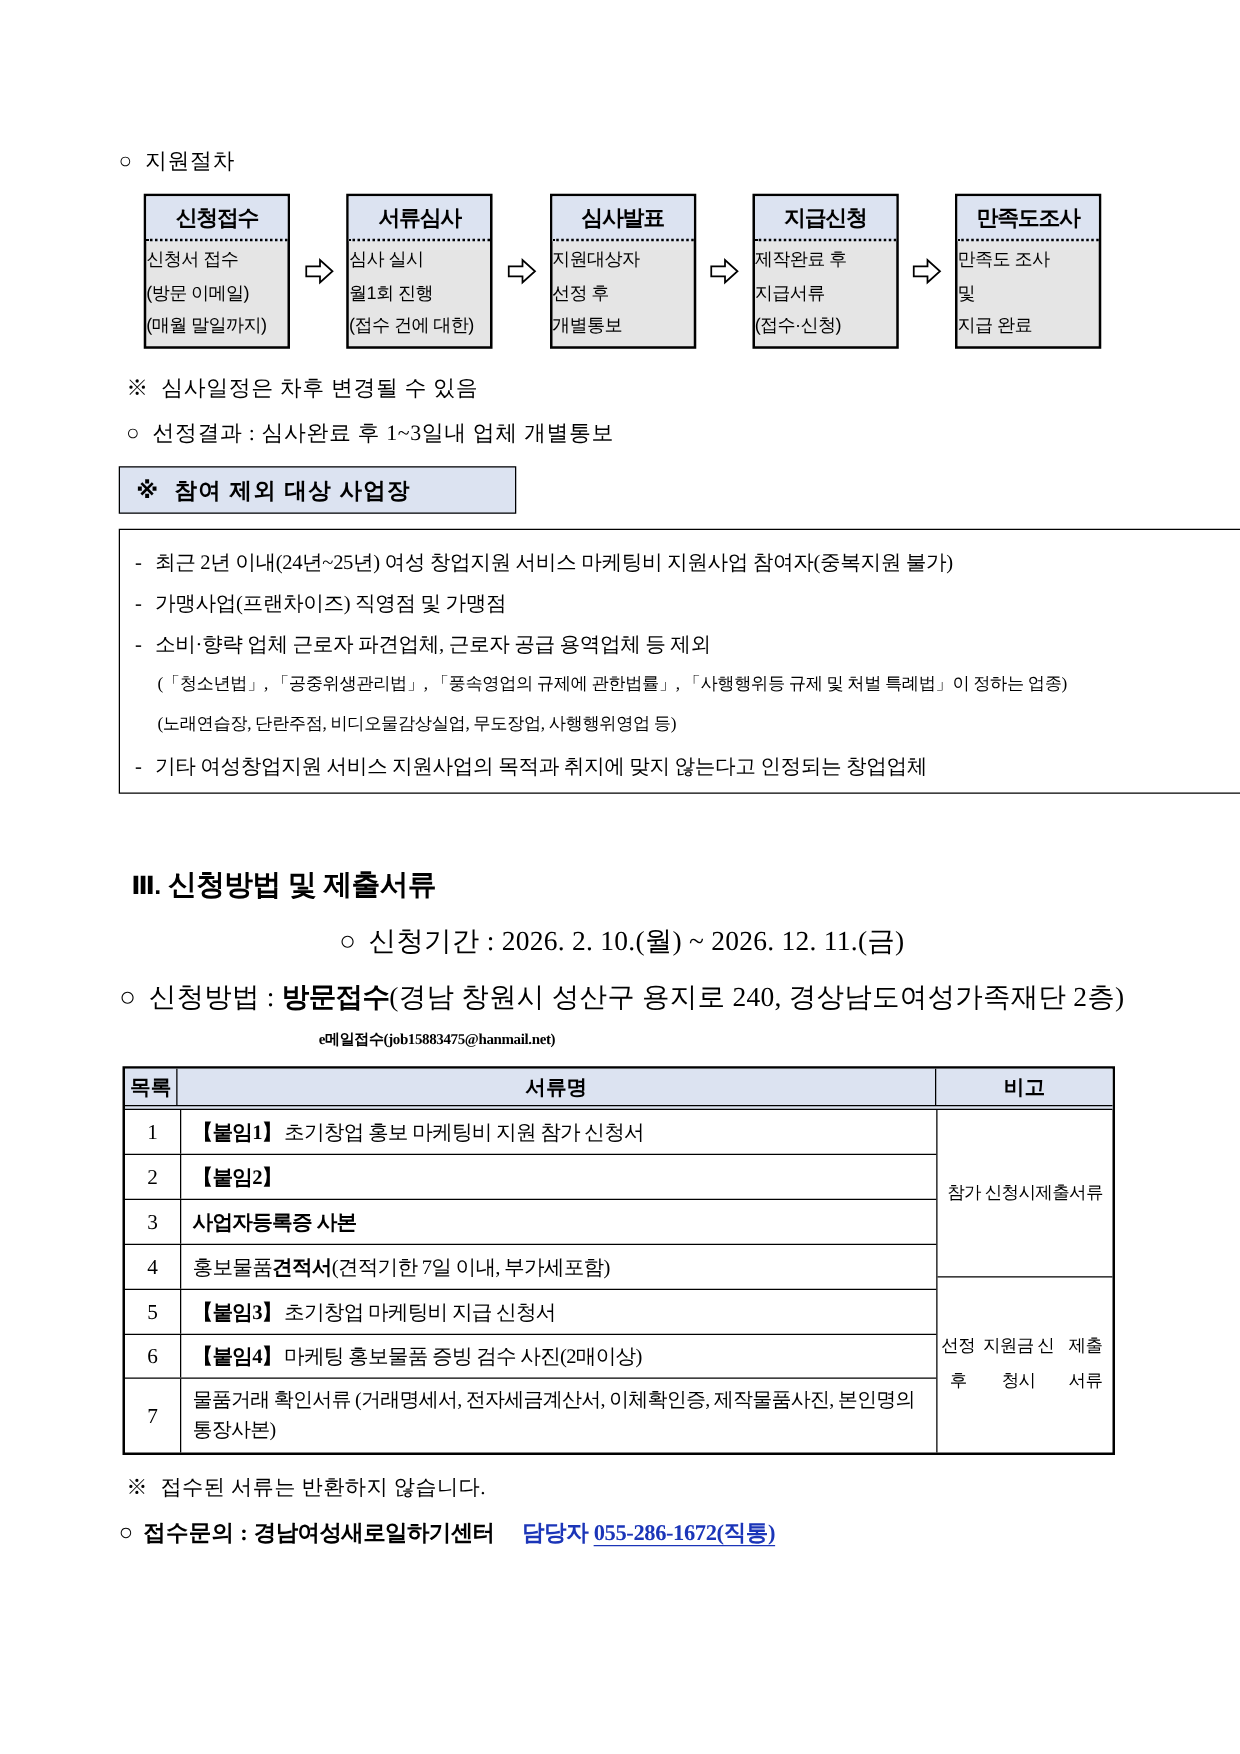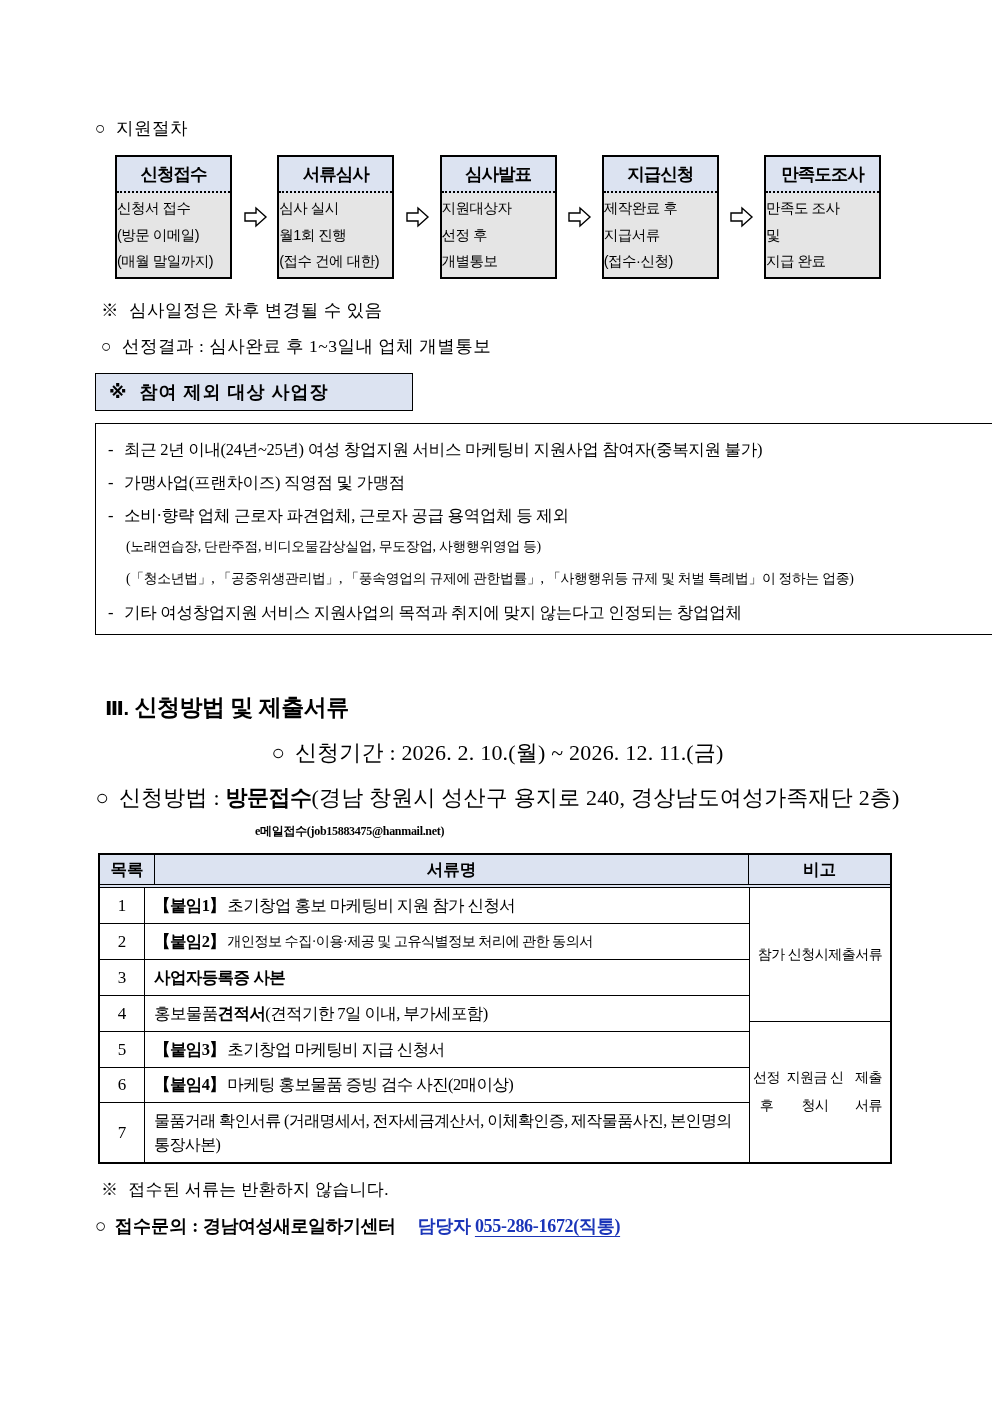--- a/index.html
+++ b/index.html
@@ -64,21 +64,21 @@
   .sec3-heading .numeral { font-size:20px; margin-right:6px; }
   .sec3-line { margin-top:15px; font-size:22px; letter-spacing:0.2px; white-space:nowrap;text-align:center; }
   .sec3-line .bullet { margin-right:10px; }
   .sec3-line .bold-sans { font-weight:bold; font-family:"Liberation Sans","DejaVu Sans",sans-serif; letter-spacing:-0.5px; }
   .email-line { margin-top:10px; margin-left:160px; font-weight:bold; font-size:12px; letter-spacing:-0.3px; }
 
   
   .doc-table { margin-top:13px; margin-left:3px; width:794px; border:2px solid #000; }
   .thead { display:flex; background:var(--panel-fill,#dce3f1); border-bottom:4px double #000; height:33px; }
   .th { display:flex; align-items:center; justify-content:center; font-weight:bold; font-size:16.5px; }
-  .th-no { width:55px; border-right:1.5px solid #000; }
+  .th-no { width:42px; border-right:1.5px solid #000; }
   .th-name { flex:1; border-right:1.5px solid #000; }
   .th-note { width:141px; }
   .tbody { display:flex; }
   .tbody-left { flex:1; display:flex; flex-direction:column; }
   .trow { display:flex; border-bottom:1.5px solid #000; height:36px; }
   .trow.tall { height:59px; border-bottom:none; }
   .trow:nth-child(6) { height:35px; }
   .td-no { width:45px; border-right:1.5px solid #000; display:flex; align-items:center; justify-content:center; font-size:17px; }
   .td-name { flex:1; display:flex; align-items:center; padding:2px 8px 2px 9px; font-size:16.5px; letter-spacing:-0.6px; white-space:nowrap; }
   .td-name .tag { font-weight:600; margin-right:2px; }
@@ -199,24 +199,24 @@
     <div class="excl-item">
       <span class="dash">-</span><span>최근 2년 이내(24년~25년) 여성 창업지원 서비스 마케팅비 지원사업 참여자(중복지원 불가)</span>
     </div>
     <div class="excl-item">
       <span class="dash">-</span><span>가맹사업(프랜차이즈) 직영점 및 가맹점</span>
     </div>
     <div class="excl-item">
       <span class="dash">-</span><span>소비·향략 업체 근로자 파견업체, 근로자 공급 용역업체 등 제외</span>
     </div>
     <div class="excl-item small">
+      <span>(「청소년법」, 「공중위생관리법」, 「풍속영업의 규제에 관한법률」, 「사행행위등 규제 및 처벌 특례법」이 정하는 업종)</span>
+    </div>
+    <div class="excl-item small">
       <span>(노래연습장, 단란주점, 비디오물감상실업, 무도장업, 사행행위영업 등)</span>
-    </div>
-    <div class="excl-item small">
-      <span>(「청소년법」, 「공중위생관리법」, 「풍속영업의 규제에 관한법률」, 「사행행위등 규제 및 처벌 특례법」이 정하는 업종)</span>
     </div>
     <div class="excl-item">
       <span class="dash">-</span><span>기타 여성창업지원 서비스 지원사업의 목적과 취지에 맞지 않는다고 인정되는 창업업체</span>
     </div>
   </div>
 
   <div class="sec3-heading sans">
     <span class="numeral">Ⅲ.</span><span>신청방법 및 제출서류</span>
   </div>
 
@@ -245,21 +245,20 @@
           <div class="td-name">
             <span class="tag">【붙임1】</span>
               <span>초기창업 홍보 마케팅비 지원 참가 신청서</span>
           </div>
         </div>
 
         <div class="trow">
           <div class="td-no">2</div>
           <div class="td-name">
             <span class="tag">【붙임2】</span>
-              <span class="small-text">개인정보 수집·이용·제공 및 고유식별정보 처리에 관한 동의서</span>
           </div>
         </div>
 
         <div class="trow">
           <div class="td-no">3</div>
           <div class="td-name">
             <span class="bold-g">사업자등록증 사본</span>
           </div>
         </div>
 

